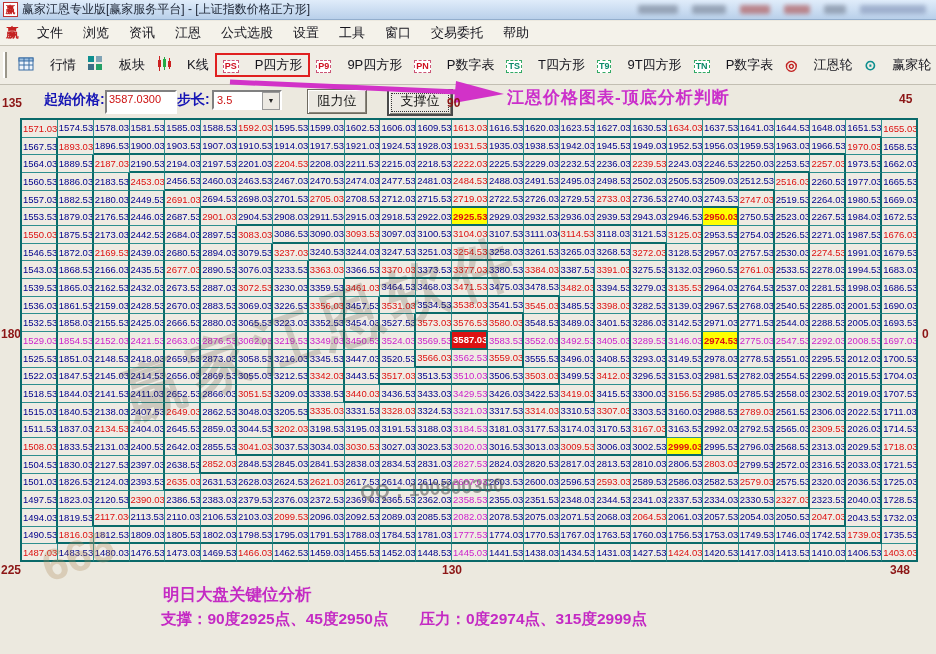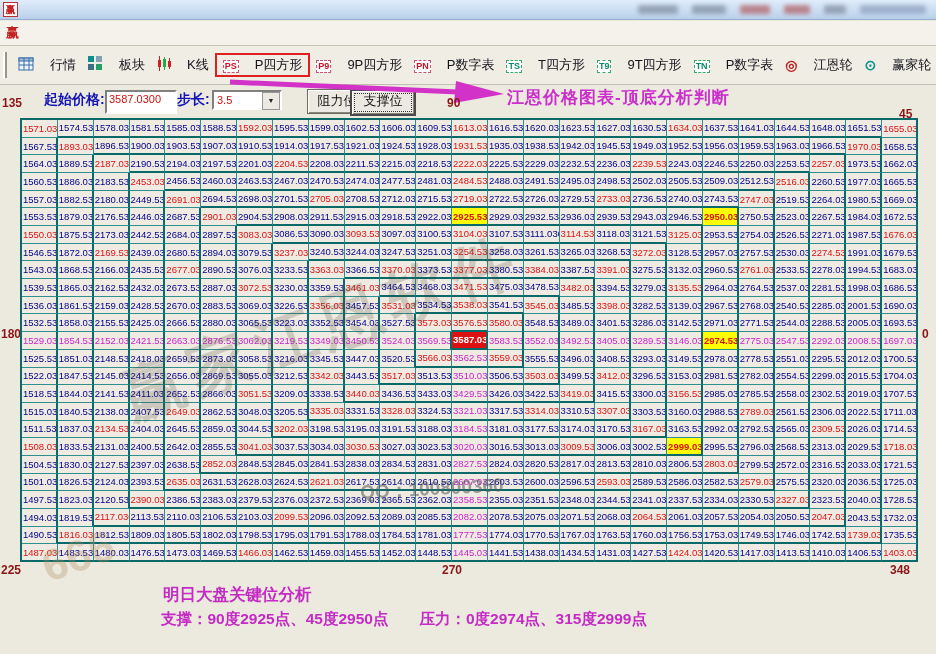--- a/index.html
+++ b/index.html
@@ -68,32 +68,45 @@
   .wm-qq{left:360px;top:476px;font-size:19px;color:rgba(85,85,85,.55);transform:rotate(-3deg);}
   
   .foot1{position:absolute;left:163px;top:584px;font-size:16.5px;font-weight:bold;color:#c42ac4;}
   .foot2{position:absolute;left:161px;top:609px;font-size:15.5px;font-weight:bold;color:#c42ac4;}
 </style>
 </head>
 <body>
 
 <div class="titlebar">
   <span class="tb-logo">赢</span>
+  <span class="tb-title">赢家江恩专业版[赢家服务平台] - [上证指数价格正方形]</span>
   <span class="tb-blur" id="tb-blur">
       <i style="width: 40px; background: rgb(122, 134, 153);"></i>
       <i style="width: 34px; background: rgb(122, 134, 153);"></i>
       <i style="width: 30px; background: rgb(176, 85, 85);"></i>
       <i style="width: 26px; background: rgb(176, 85, 85);"></i>
       <i style="width: 22px; background: rgb(122, 134, 153);"></i>
       <i style="width: 66px; background: rgb(136, 153, 187);"></i>
     </span>
 </div>
 
 <div class="menubar">
   <span class="menu-logo">赢</span>
+  <span id="menu-items" style="display:flex">
+      <span class="mi">文件</span>
+      <span class="mi">浏览</span>
+      <span class="mi">资讯</span>
+      <span class="mi">江恩</span>
+      <span class="mi">公式选股</span>
+      <span class="mi">设置</span>
+      <span class="mi">工具</span>
+      <span class="mi">窗口</span>
+      <span class="mi">交易委托</span>
+      <span class="mi">帮助</span>
+    </span>
 </div>
 
 <div class="toolbar">
   <span class="grip"></span>
   <span id="toolbar-items" style="display:flex;align-items:center">
       <span class="titem">
         <span><svg width="16" height="14">
             <rect x="1" y="1" width="14" height="12" fill="#eef4fb" stroke="#3a6ea5"></rect>
             <rect x="1" y="1" width="14" height="3" fill="#9fc0e0" stroke="#3a6ea5"></rect>
             <line x1="1" y1="8" x2="15" y2="8" stroke="#3a6ea5"></line>
@@ -169,36 +182,36 @@
 </div>
 
 <span class="lbl-blue" style="left:44px;top:91px">起始价格:</span>
 <div class="startbox">3587.0300</div>
 <span class="lbl-blue" style="left:177px;top:91px">步长:</span>
 <div class="combo">
   <span class="val">3.5</span>
   <span class="drop">▼</span>
 </div>
 <div class="pushbtn" style="left:307px;width:58px">阻力位</div>
-<div class="pushbtn default" style="left:350px;width:62px">支撑位</div>
+<div class="pushbtn default" style="left:387px;width:62px">支撑位</div>
 
 <svg class="arrow-svg" width="300" height="32">
   <line x1="12" y1="10" x2="240" y2="20" stroke="#d232c8" stroke-width="5"></line>
   <polygon points="238,9 286,22 236,31" fill="#d232c8"></polygon>
 </svg>
 <span class="annot">江恩价格图表-顶底分析判断</span>
 
 <div id="angle-labels">
     <span class="angle" style="left: 2px; top: 96px;">135</span>
     <span class="angle" style="left: 447px; top: 96px;">90</span>
-    <span class="angle" style="left: 899px; top: 107px;">45</span>
+    <span class="angle" style="left: 899px; top: 92px;">45</span>
     <span class="angle" style="left: 1px; top: 327px;">180</span>
     <span class="angle" style="left: 922px; top: 327px;">0</span>
     <span class="angle" style="left: 1px; top: 563px;">225</span>
-    <span class="angle" style="left: 442px; top: 563px;">270</span>
+    <span class="angle" style="left: 442px; top: 563px;">130</span>
     <span class="angle" style="left: 890px; top: 563px;">348</span>
   </div>
 
 <div class="grid" id="gann-grid">
     <div class="cell red" style="border-right: 1px solid rgb(46, 143, 143); border-bottom: 1px solid rgb(46, 143, 143);">1571.0300</div>
     <div class="cell" style="border-right: 1px solid rgb(46, 143, 143); border-bottom: 2px solid rgb(10, 106, 106);">1574.5300</div>
     <div class="cell" style="border-right: 1px solid rgb(46, 143, 143); border-bottom: 2px solid rgb(10, 106, 106);">1578.0300</div>
     <div class="cell" style="border-right: 1px solid rgb(46, 143, 143); border-bottom: 2px solid rgb(10, 106, 106);">1581.5300</div>
     <div class="cell" style="border-right: 1px solid rgb(46, 143, 143); border-bottom: 2px solid rgb(10, 106, 106);">1585.0300</div>
     <div class="cell" style="border-right: 1px solid rgb(46, 143, 143); border-bottom: 2px solid rgb(10, 106, 106);">1588.5300</div>

